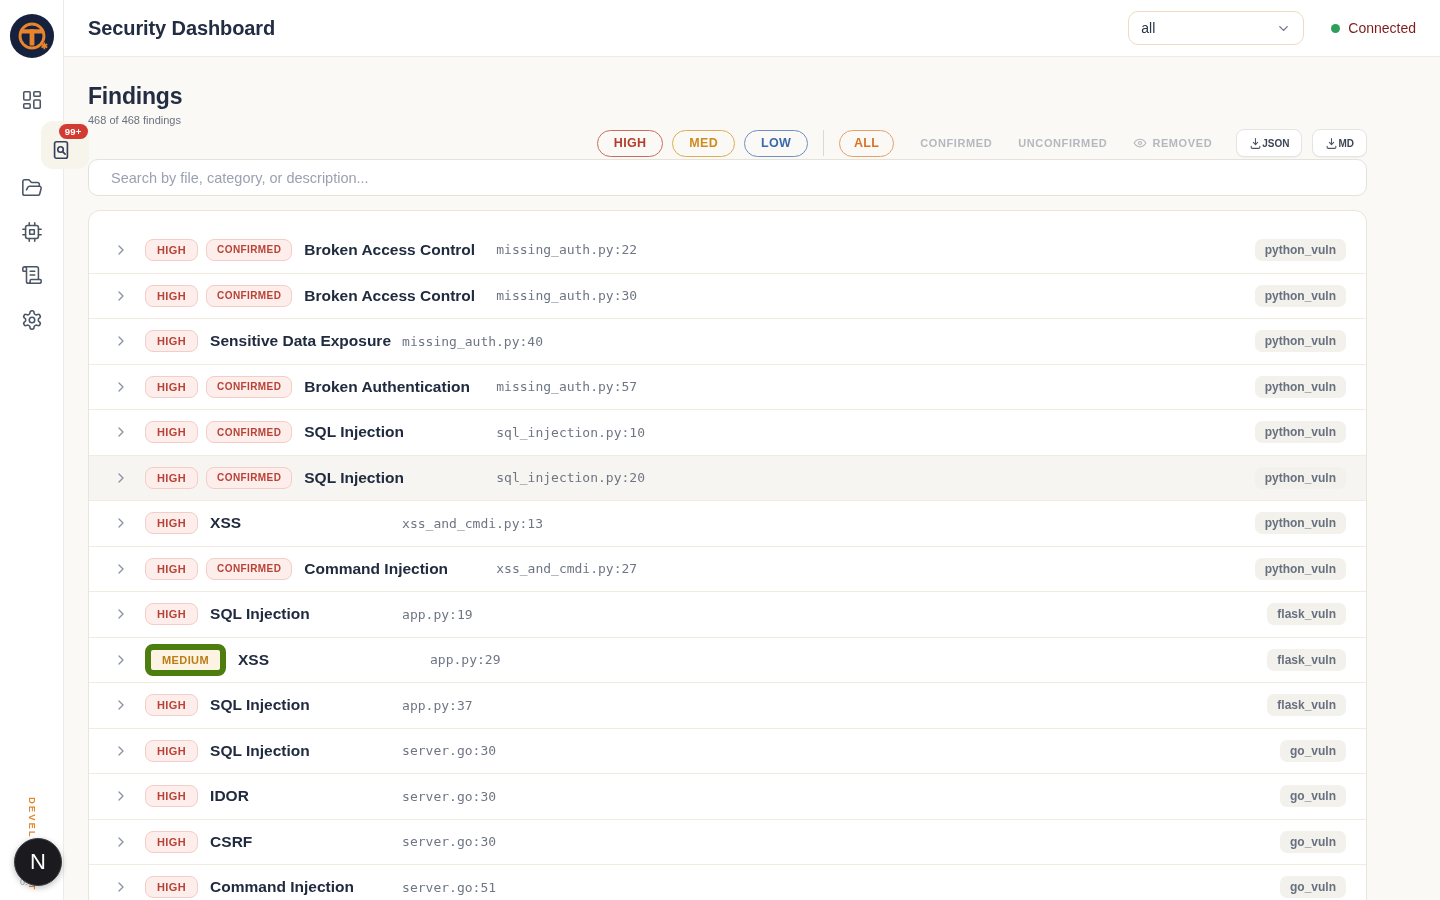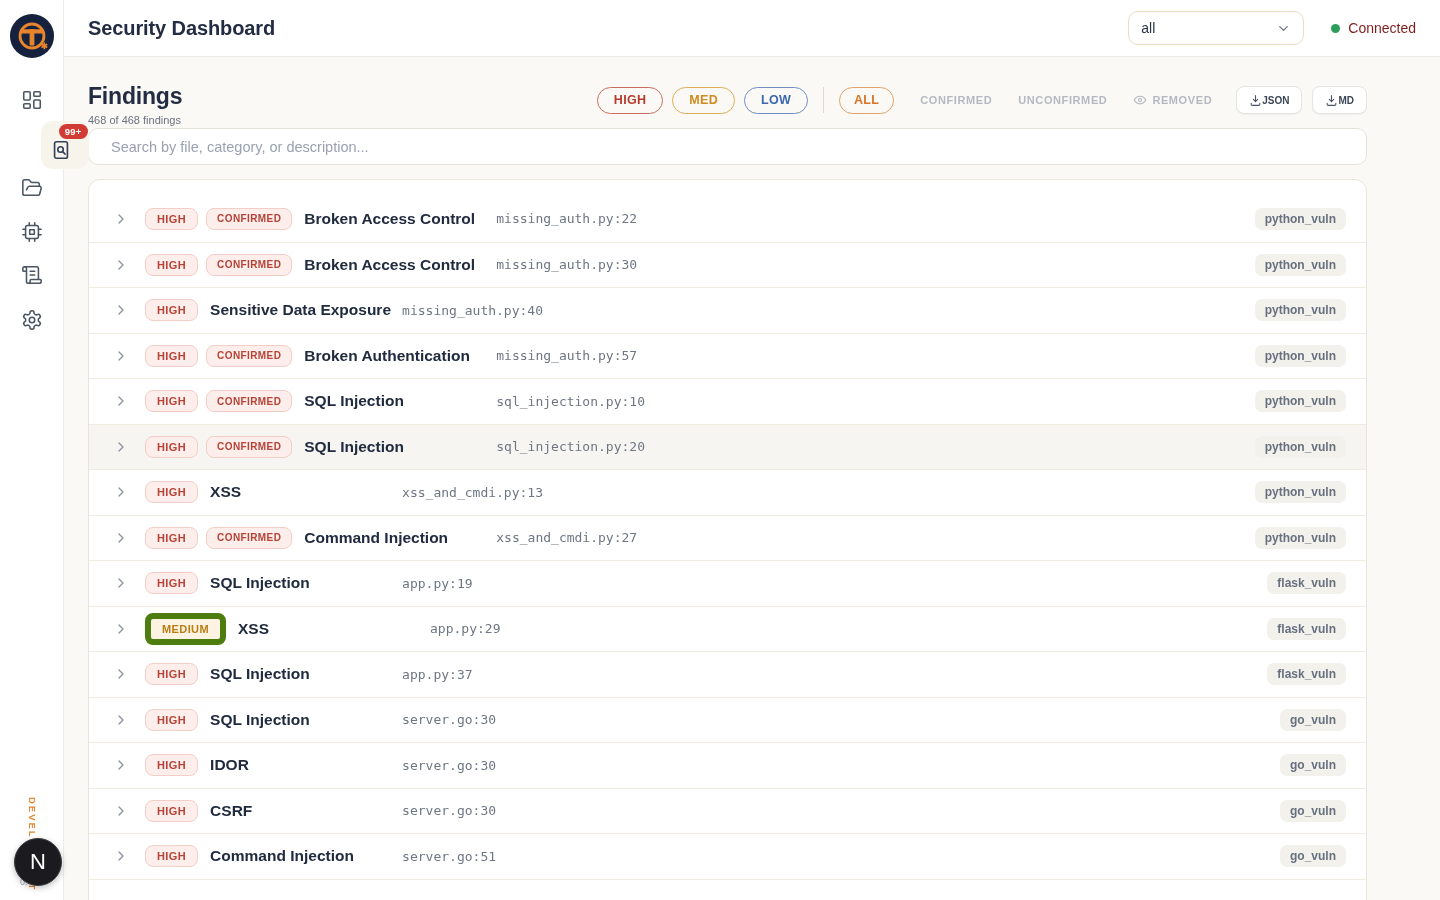--- a/index.html
+++ b/index.html
@@ -60,21 +60,21 @@
     width:176px; height:34px; background:#fff;
     border:1px solid #eddcc3; border-radius:10px;
     display:flex; align-items:center; padding:0 12px;
     font-size:14px; color:#2b3548; cursor:pointer;
   }
   .scope-select svg { margin-left:auto; width:15px; height:15px; color:#6b7280; }
   .conn { display:flex; align-items:center; gap:8px; margin-left:27px; font-size:14px; color:#7f1d1d; }
   .conn-dot { width:9px; height:9px; border-radius:50%; }
   
   .content { padding:26px 73px 0 24px; }
-  .findings-head { display:flex; align-items:flex-start; }
+  .findings-head { display:flex; align-items:flex-start;flex-direction:column; }
   .page-title { margin:0; font-size:23px; font-weight:700; color:#222c42; letter-spacing:-0.2px; }
   .count-text { font-size:11px; color:#6b7280; margin-top:4px; }
   .filters { margin-left:auto; display:flex; align-items:center; margin-top:3px; }
   .sev-pills { display:flex; gap:9px; }
   .pill {
     height:27px; padding:0 16px; border-radius:999px; border:1.5px solid; background:transparent;
     font-family:inherit; font-weight:700; font-size:12.5px; letter-spacing:0.3px; cursor:pointer;
     display:inline-flex; align-items:center;
   }
   .vdiv { width:1px; height:26px; background:#ddd9cf; margin:0 15px; }

